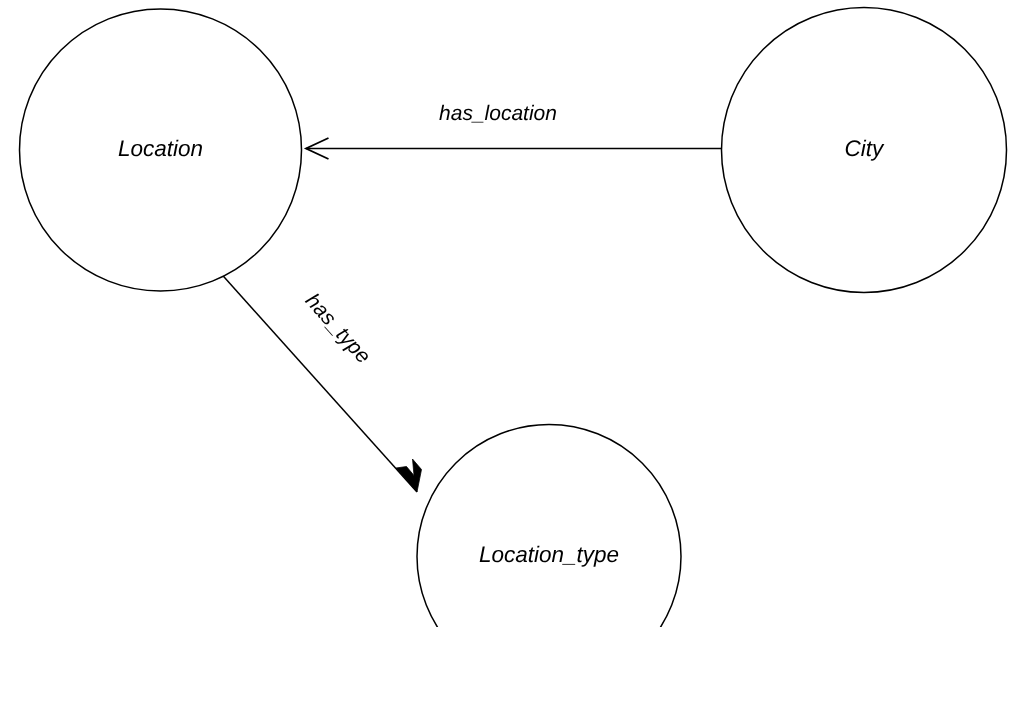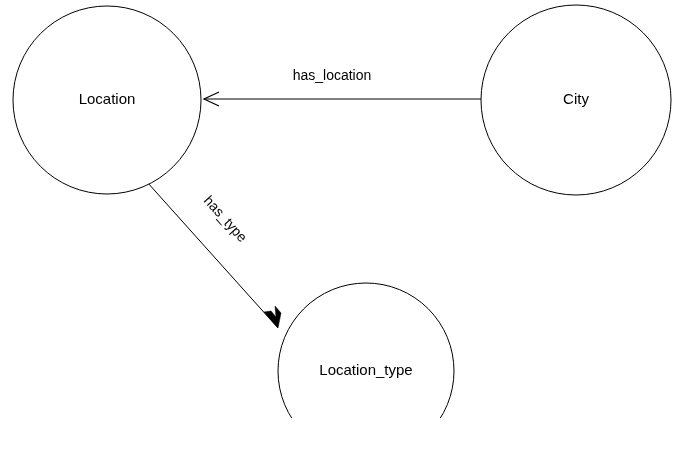--- a/index.html
+++ b/index.html
@@ -10,20 +10,21 @@
   }
   body {
     font-family: "Liberation Sans", sans-serif;
   }
   #canvas-wrap {
     position: relative;
     width: 681px;
     height: 418px;
     background: #ffffff;
     overflow: hidden;
+    font-style: italic;
   }
   #diagram-svg {
     display: block;
     width: 681px;
     height: 471px;
   }
   .node-circle {
     fill: #ffffff;
     stroke: #000000;
     stroke-width: 1;

